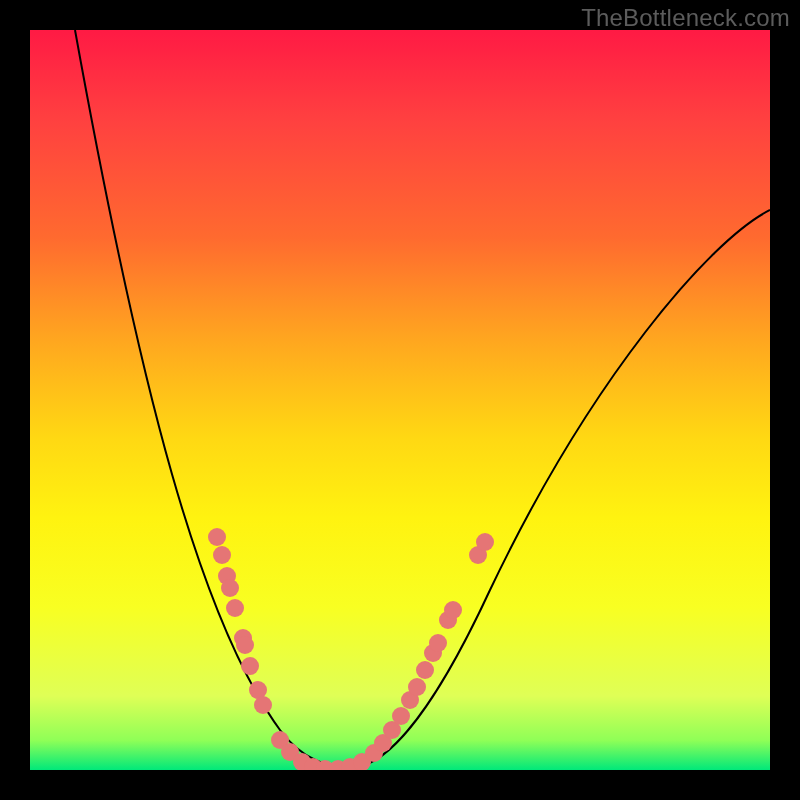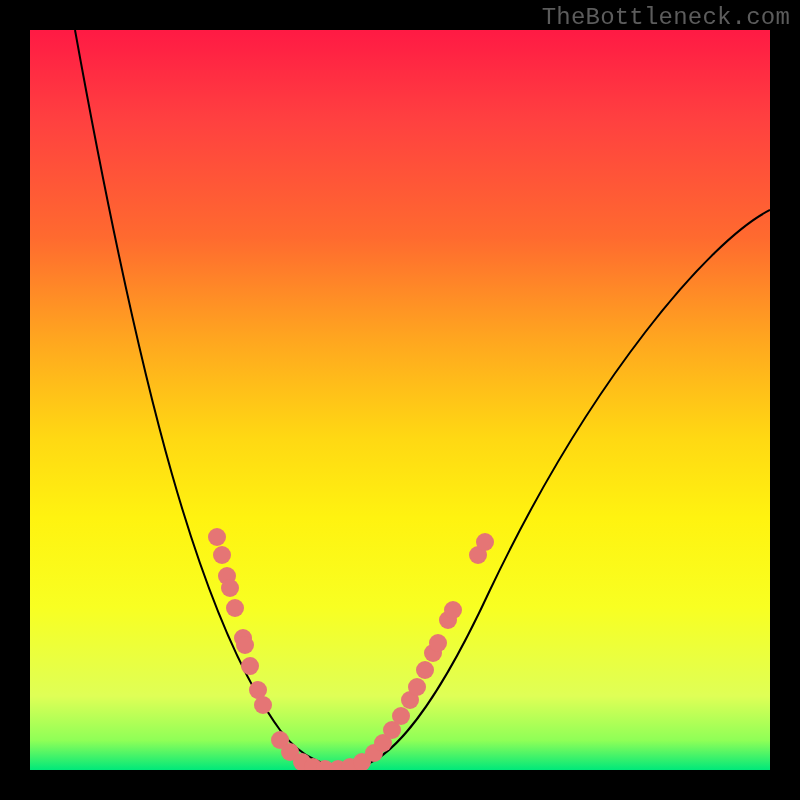--- a/index.html
+++ b/index.html
@@ -11,21 +11,20 @@
     overflow: hidden;
     font-family: Arial, Helvetica, sans-serif;
   }
   .frame {
     position: absolute;
     left: 0;
     top: 0;
     width: 800px;
     height: 800px;
     background: #000000;
-    font-family: Liberation Mono, monospace;
   }
   .plot {
     position: absolute;
     left: 30px;
     top: 30px;
     width: 740px;
     height: 740px;
     background: linear-gradient(
       to bottom,
       #ff1a44 0%,

